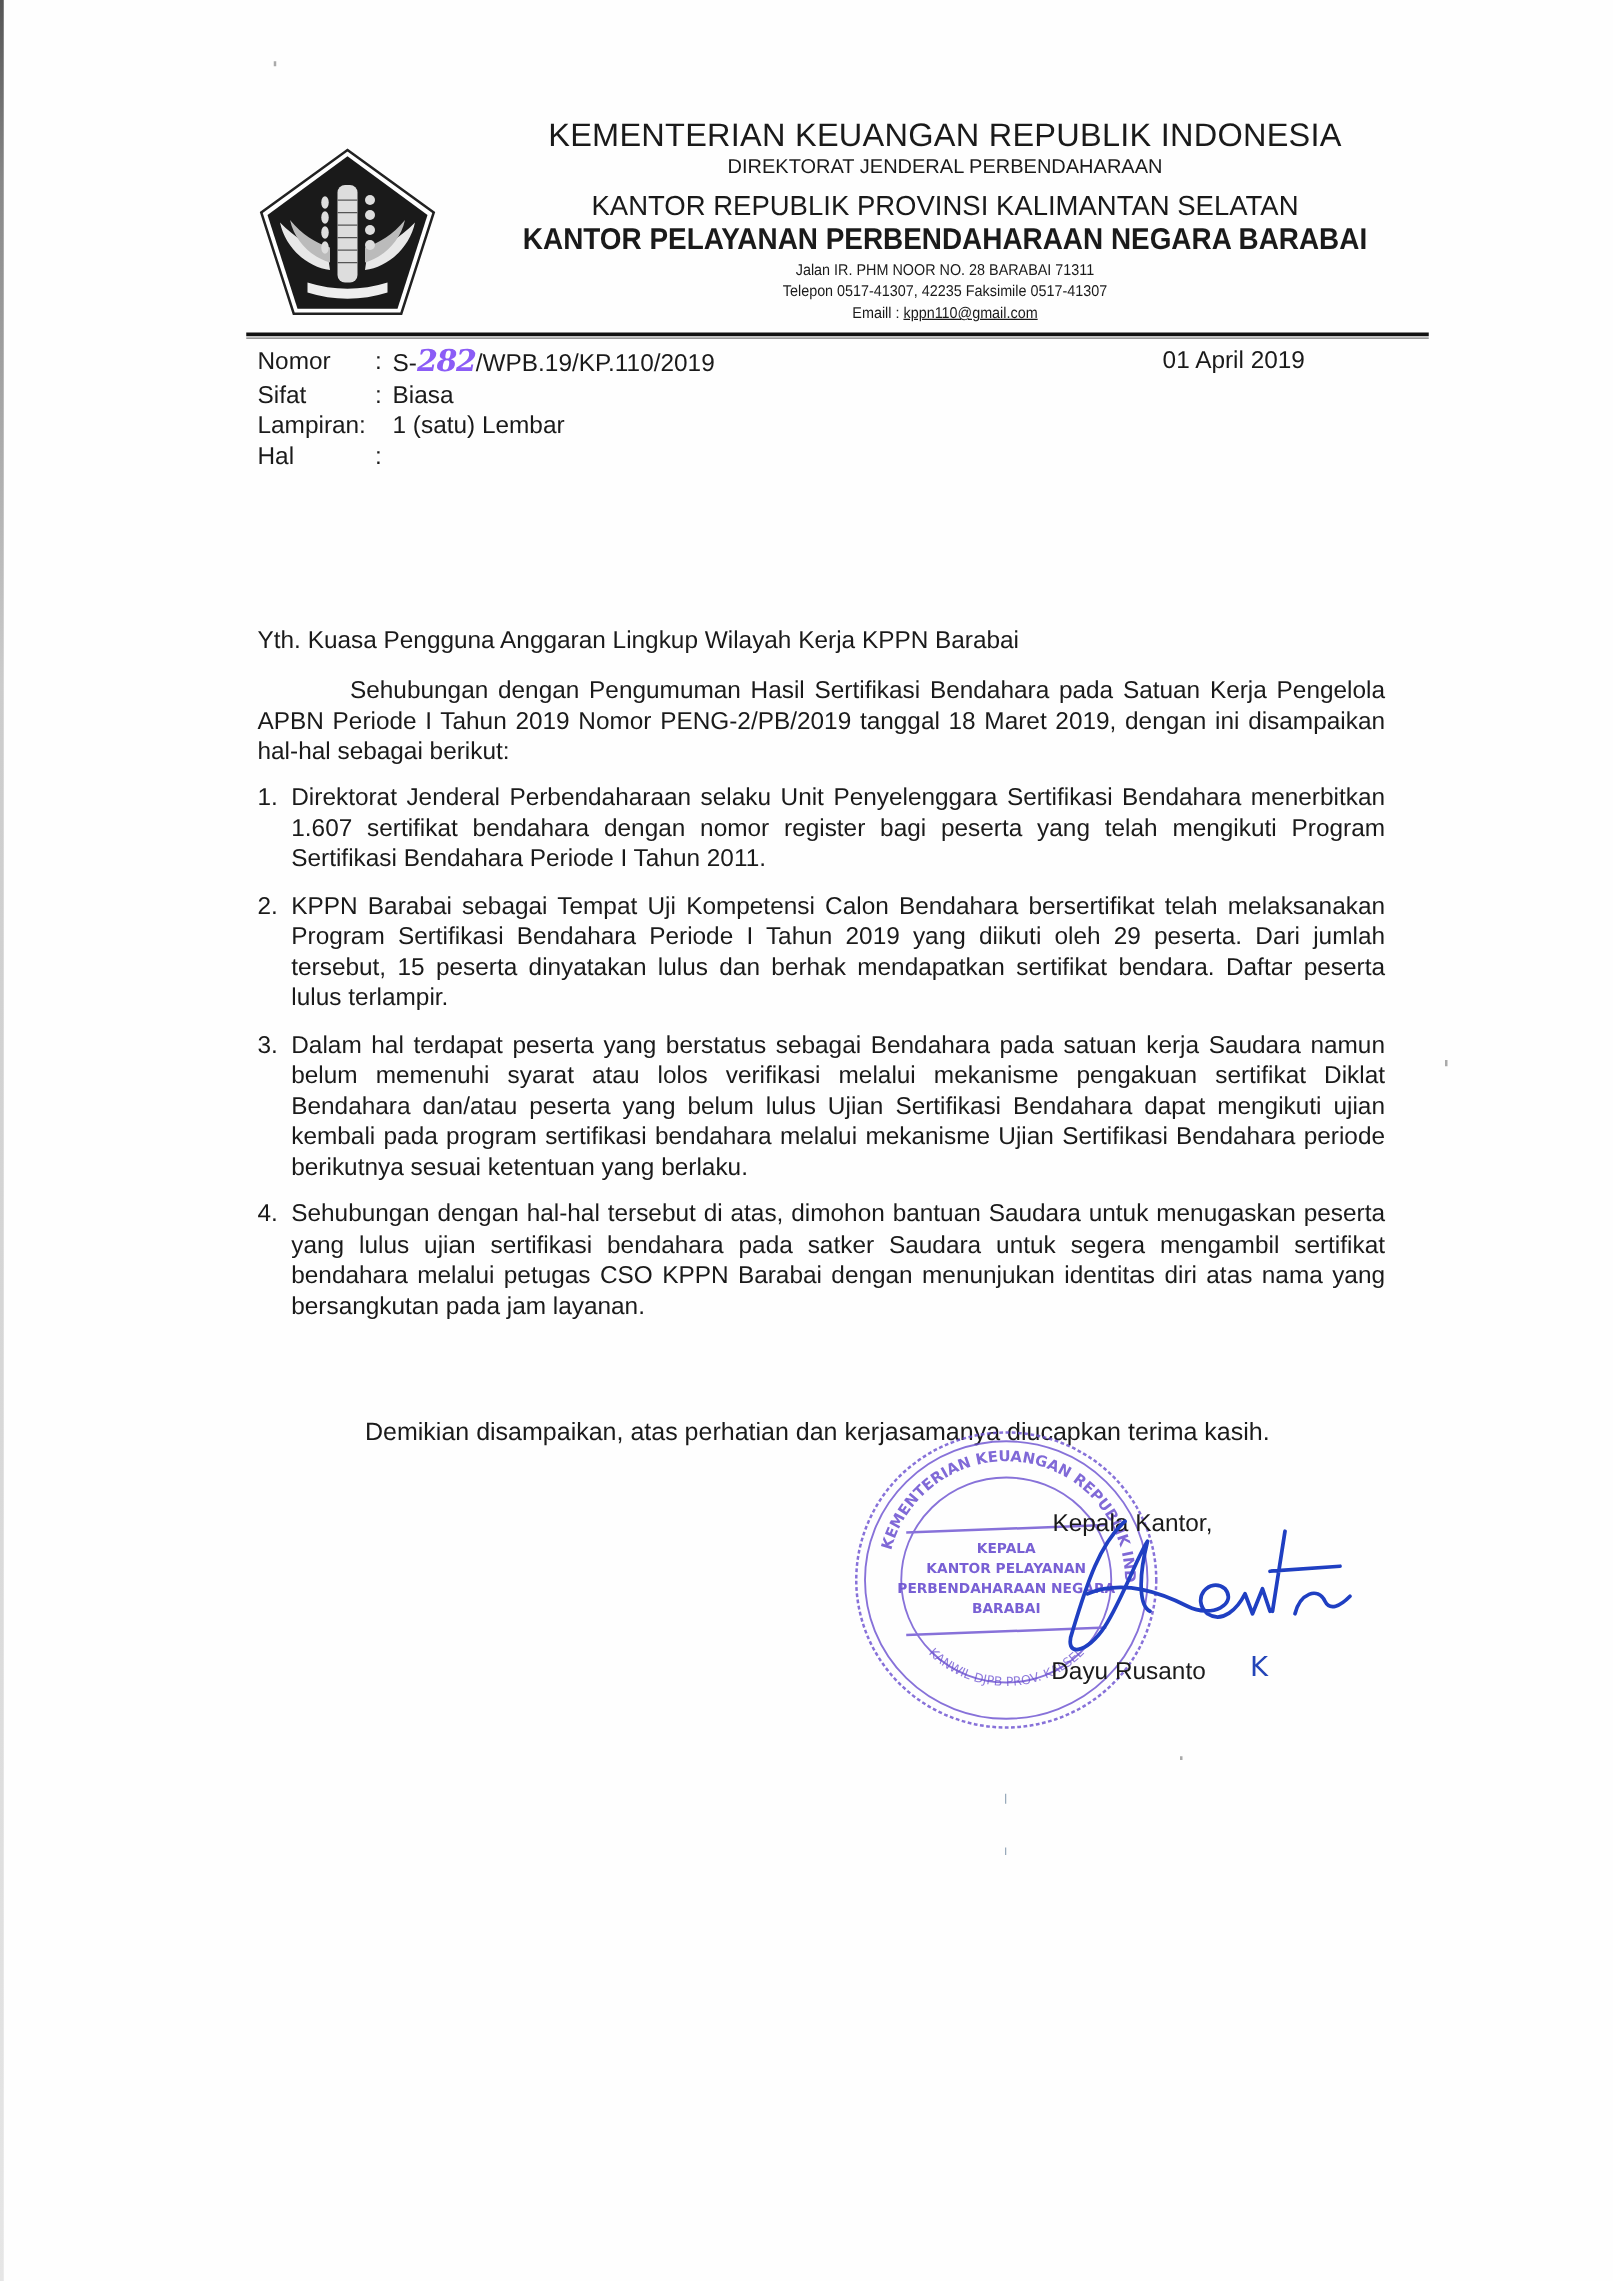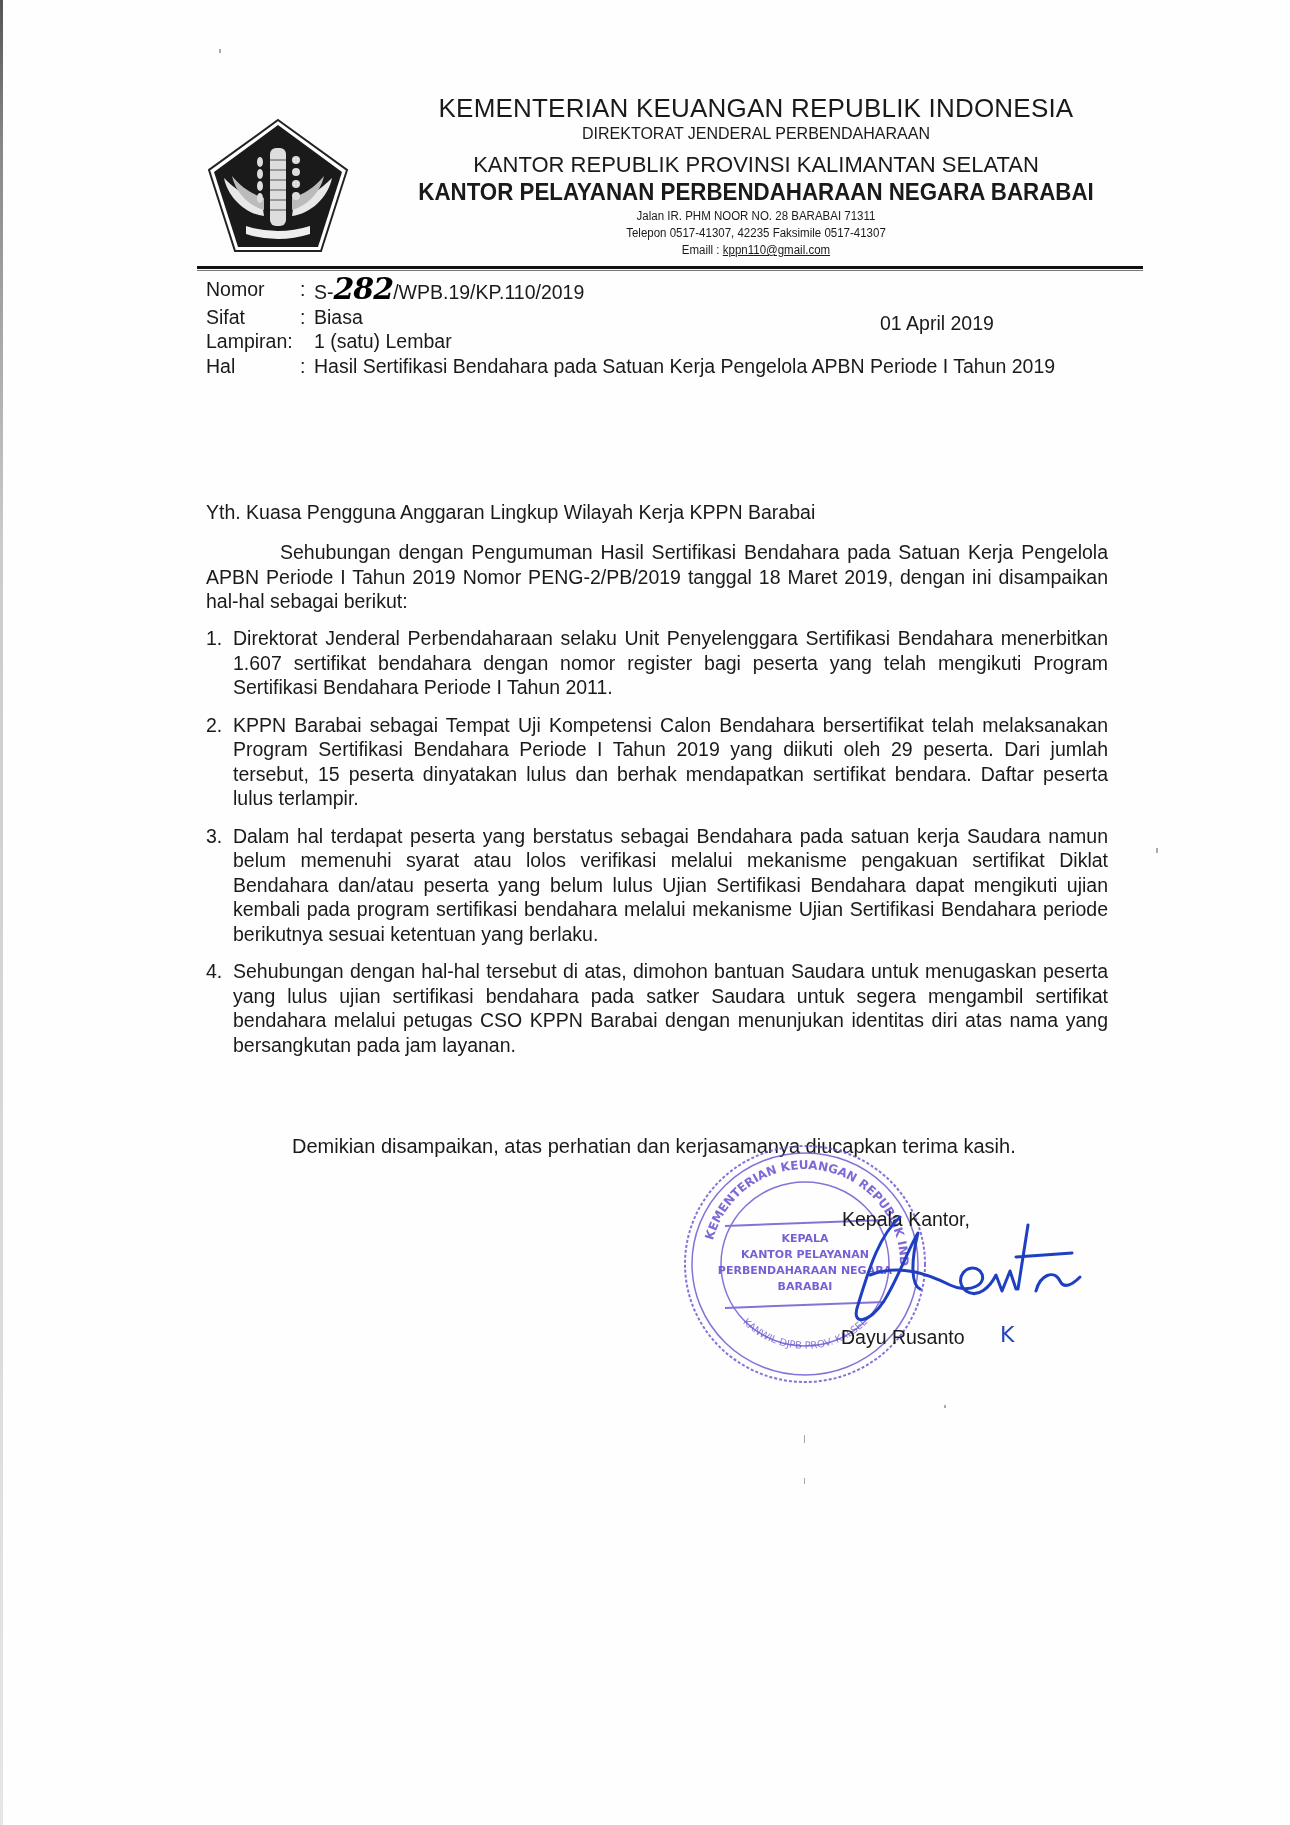--- a/index.html
+++ b/index.html
@@ -17,22 +17,22 @@
   .addr .em-link{text-decoration:underline;}
   .rule{position:absolute;left:197px;top:266px;width:946px;height:3px;background:#111;}
   .rule2{position:absolute;left:197px;top:270px;width:946px;height:1px;background:#777;}
   .logo{position:absolute;left:206px;top:118px;width:144px;height:136px;}
 
   .meta{position:absolute;left:206px;top:277px;font-size:19.5px;line-height:24.5px;}
   .meta-row{display:flex;}
   .meta-label{width:94px;}
   .meta-colon{width:14px;}
   .meta-value{width:790px;}
-  .nomor-hand{font-family:"DejaVu Serif",serif;font-weight:bold;font-style:italic;font-size:30px;color:#000000;letter-spacing:-1px;}
-  .date{position:absolute;left:880px;width:214px;top:277px;text-align:left;font-size:19.5px;margin-top:35px;}
+  .nomor-hand{font-family:"DejaVu Serif",serif;font-weight:bold;font-style:italic;font-size:24px;color:#8b5cf6;letter-spacing:-1px;}
+  .date{position:absolute;left:880px;width:214px;top:277px;text-align:center;font-size:19.5px;}
 
   .salutation{position:absolute;left:206px;top:453px;font-size:19.5px;margin-top:48px;}
   .body{position:absolute;left:206px;width:902px;font-size:19.5px;line-height:24.5px;text-align:justify;}
   .intro{top:540px;text-indent:74px;}
   .list{position:absolute;left:206px;width:902px;font-size:19.5px;line-height:24.5px;}
   .item{display:flex;margin-bottom:13px;}
   .item-num{width:27px;flex:none;}
   .item-text{flex:1;text-align:justify;}
   .closing{position:absolute;left:292px;top:1103px;font-size:20px;margin-top:32px;}
 
@@ -106,21 +106,20 @@
     <span class="meta-colon">:</span>
     <span class="meta-value">Biasa</span>
   </div>
   <div class="meta-row">
     <span class="meta-label" style="width:108px">Lampiran:</span>
     <span class="meta-value">1 (satu) Lembar</span>
   </div>
   <div class="meta-row">
     <span class="meta-label">Hal</span>
     <span class="meta-colon">:</span>
-    <span class="meta-value" style="width:780px">Hasil Sertifikasi Bendahara pada Satuan Kerja Pengelola APBN Periode I Tahun 2019</span>
   </div>
 </div>
 <div class="date">01 April 2019</div>
 
 <div class="salutation">Yth. Kuasa Pengguna Anggaran Lingkup Wilayah Kerja KPPN Barabai</div>
 <div class="body intro">Sehubungan dengan Pengumuman Hasil Sertifikasi Bendahara pada Satuan Kerja Pengelola APBN Periode I Tahun 2019 Nomor PENG-2/PB/2019 tanggal 18 Maret 2019, dengan ini disampaikan hal-hal sebagai berikut:</div>
 
 <div class="list" style="top:626px">
   <div class="item">
     <span class="item-num">1.</span>

